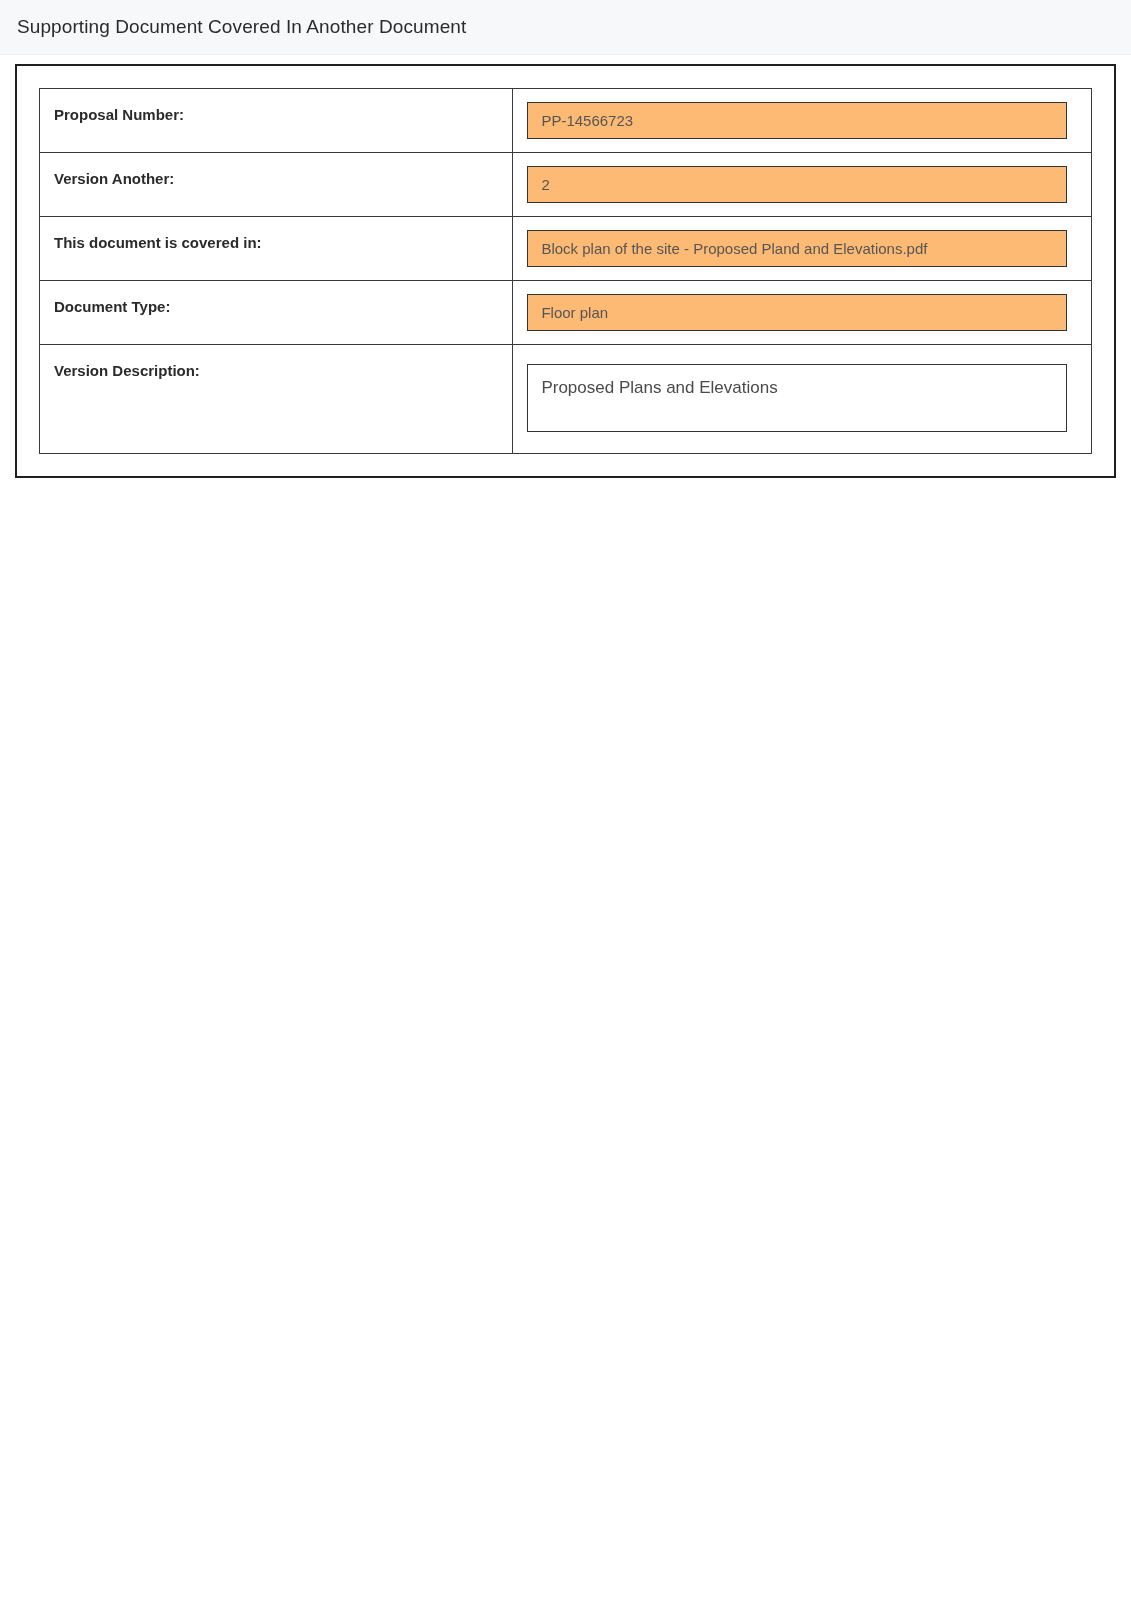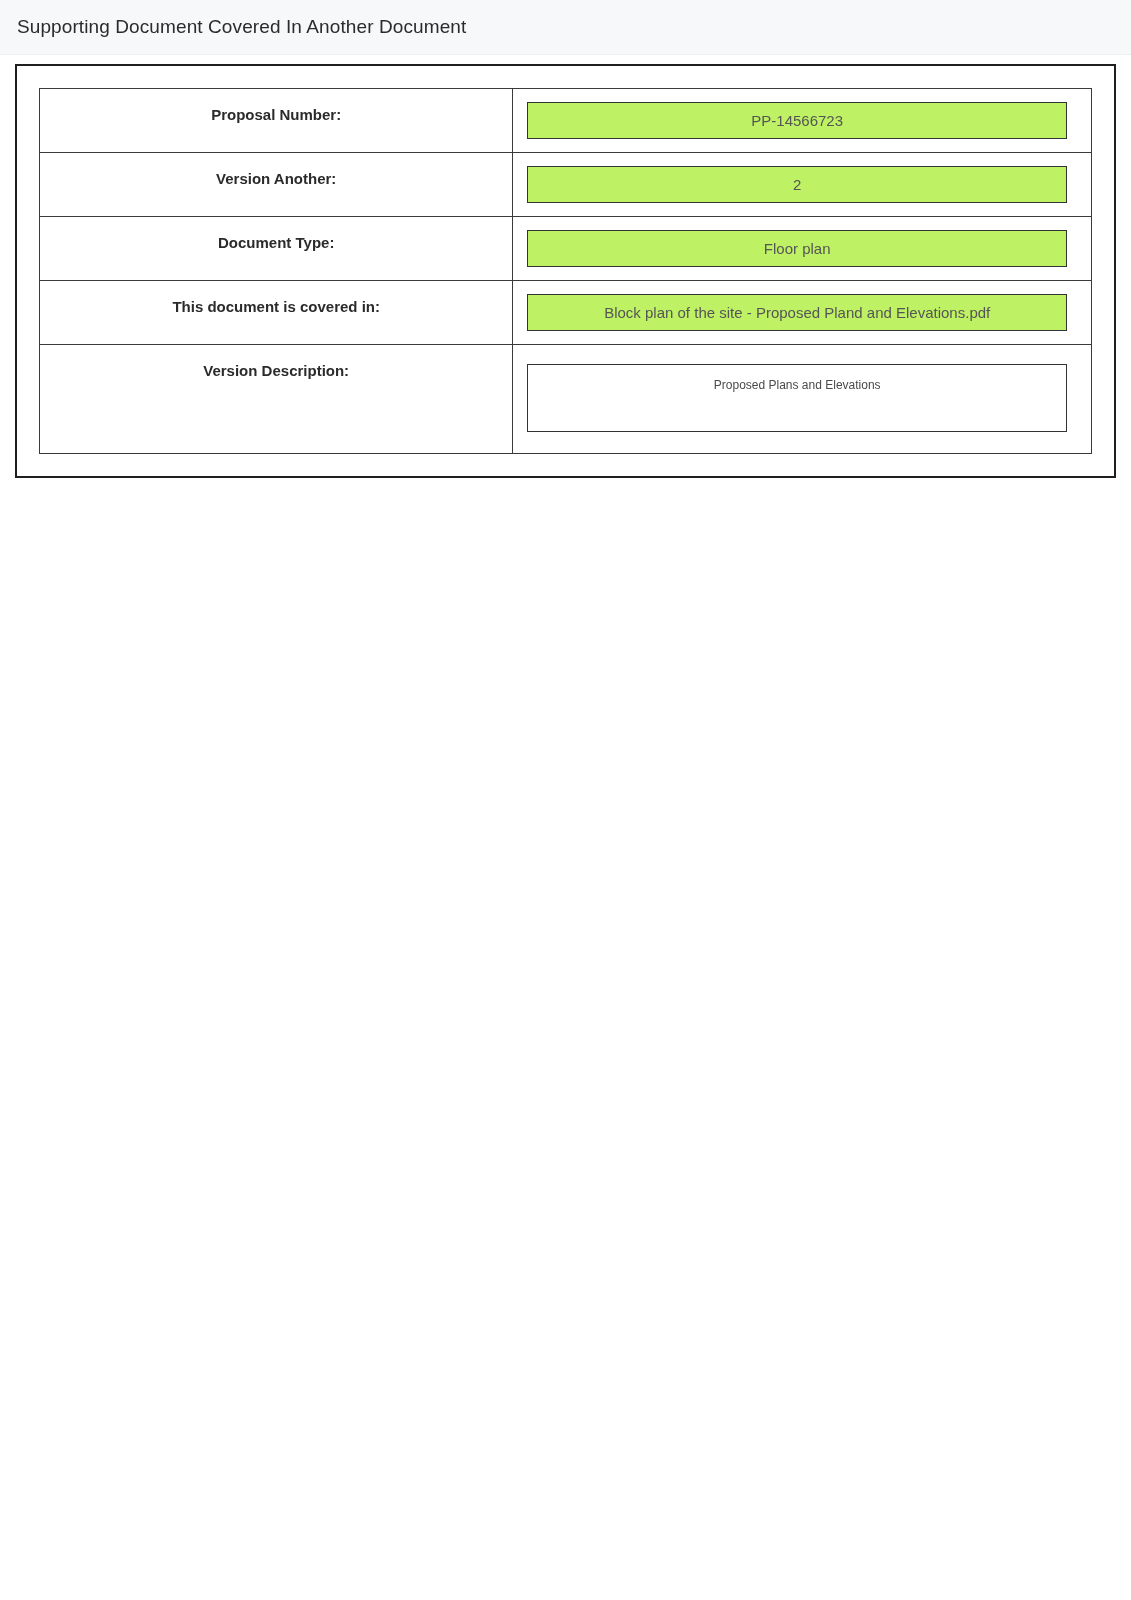--- a/index.html
+++ b/index.html
@@ -1,15 +1,15 @@
 <!DOCTYPE html>
 <html><head>
 <meta charset="utf-8">
 <style>
-  * { margin: 0; padding: 0; box-sizing: border-box; text-align: center; }
+  * { margin: 0; padding: 0; box-sizing: border-box; }
   html, body {
     background: #ffffff;
     font-family: "Liberation Sans", "DejaVu Sans", sans-serif;
     width: 1131px;
     min-height: 1600px;
   }
   
   .page-header {
     height: 55px;
     background: #f7f8fa;
@@ -52,21 +52,21 @@
   td.value-cell {
     width: 55%;
     padding: 13px 24px 13px 14px;
     vertical-align: middle;
   }
   .field-input {
     display: block;
     width: 100%;
     height: 37px;
     border: 1.5px solid #333333;
-    background: #bef264;
+    background: #fdba74;
     padding: 0 13px;
     font-family: "Liberation Sans", "DejaVu Sans", sans-serif;
     font-size: 15px;
     color: #555555;
     outline: none;
   }
   tr.description-row td.label-cell {
     height: 108px;
   }
   tr.description-row td.value-cell {
@@ -74,21 +74,21 @@
     vertical-align: top;
   }
   .field-textarea {
     display: block;
     width: 100%;
     height: 68px;
     border: 1.5px solid #333333;
     background: #ffffff;
     padding: 13px 13px;
     font-family: "Liberation Sans", "DejaVu Sans", sans-serif;
-    font-size: 12px;
+    font-size: 17px;
     color: #4a4a4a;
     resize: none;
     outline: none;
     overflow: hidden;
   }
 </style>
 </head>
 <body>
 
 <header class="page-header">
@@ -104,29 +104,29 @@
           <input class="field-input" type="text" value="PP-14566723" style="">
         </td>
       </tr>
       <tr>
         <td class="label-cell">Version Another:</td>
         <td class="value-cell">
           <input class="field-input" type="text" value="2" style="">
         </td>
       </tr>
       <tr>
+        <td class="label-cell">This document is covered in:</td>
+        <td class="value-cell">
+          <input class="field-input" type="text" value="Block plan of the site - Proposed Pland and Elevations.pdf" style="">
+        </td>
+      </tr>
+      <tr>
         <td class="label-cell">Document Type:</td>
         <td class="value-cell">
           <input class="field-input" type="text" value="Floor plan" style="">
-        </td>
-      </tr>
-      <tr>
-        <td class="label-cell">This document is covered in:</td>
-        <td class="value-cell">
-          <input class="field-input" type="text" value="Block plan of the site - Proposed Pland and Elevations.pdf" style="">
         </td>
       </tr>
       <tr class="description-row">
         <td class="label-cell">Version Description:</td>
         <td class="value-cell">
           <textarea class="field-textarea" style="">Proposed Plans and Elevations</textarea>
         </td>
       </tr>
     </tbody>
   </table>

